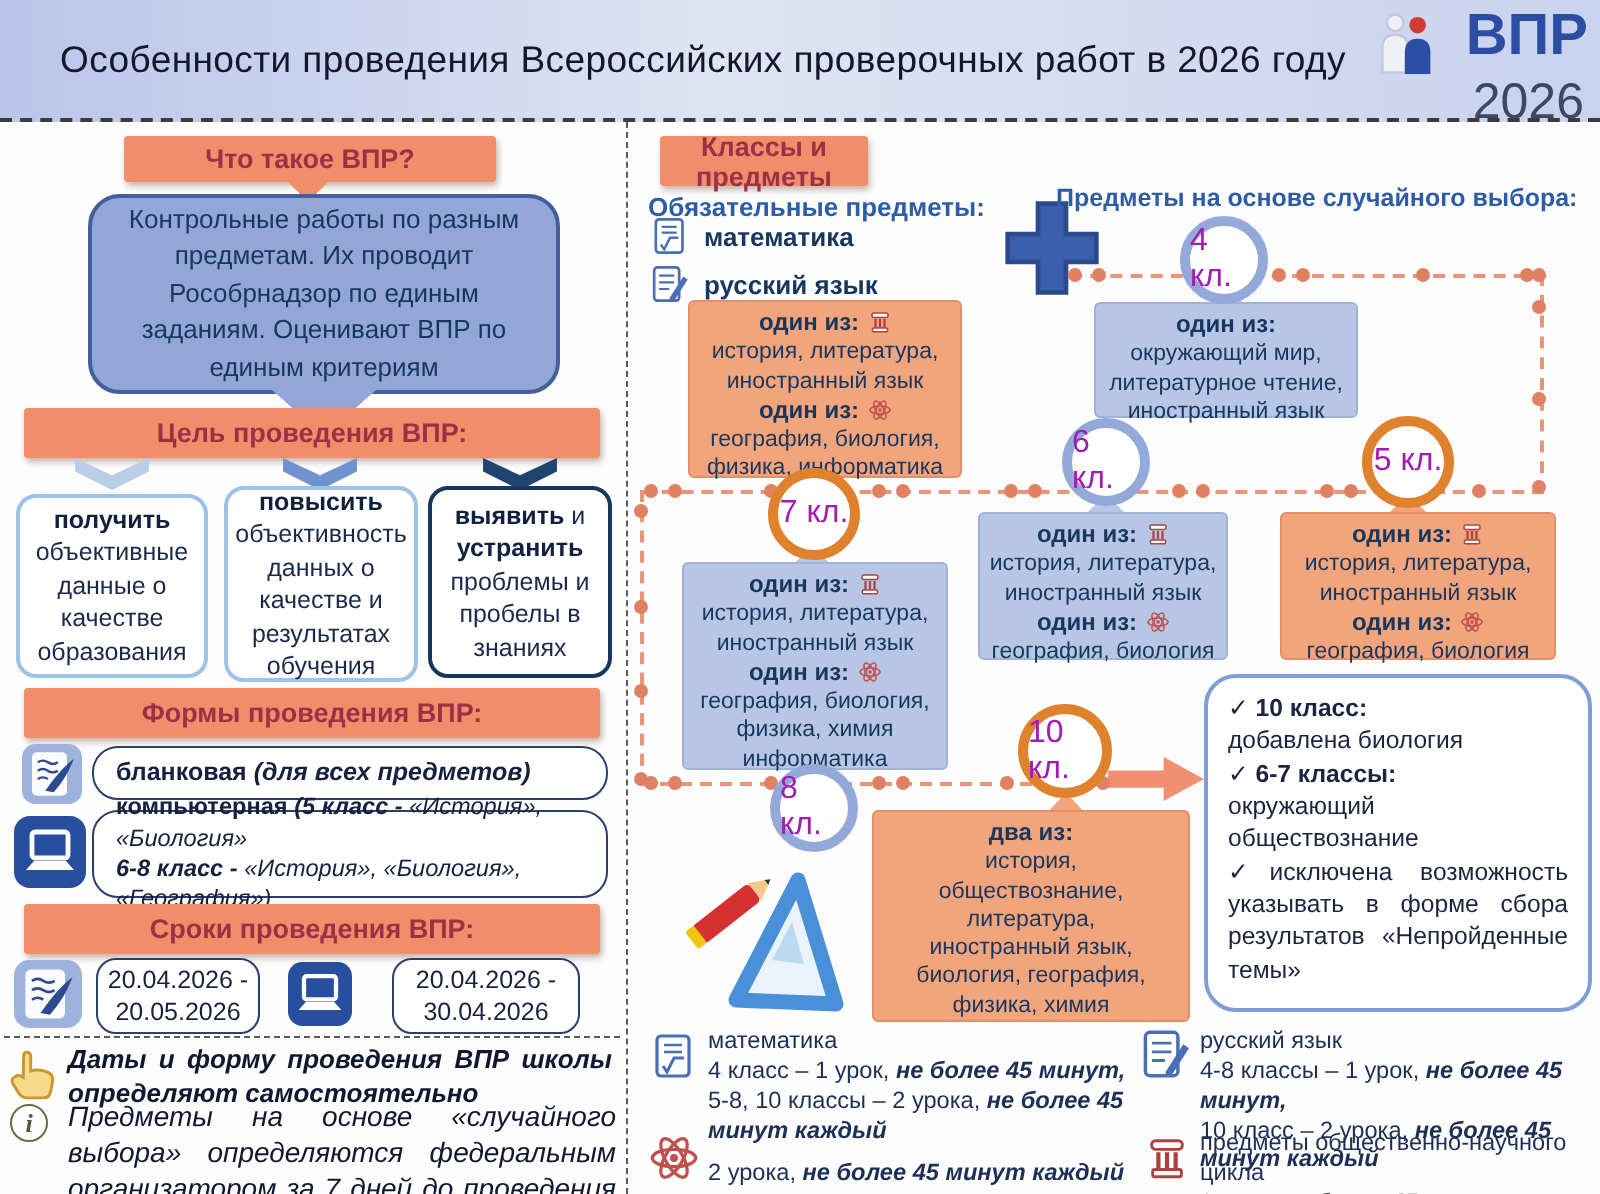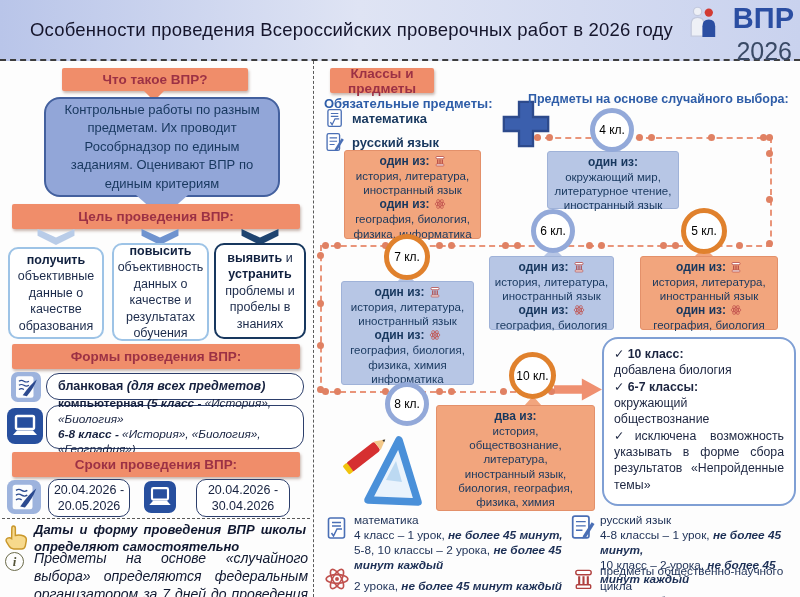--- a/index.html
+++ b/index.html
@@ -27,21 +27,21 @@
   .info-i{width:19px;height:19px;border:1.7px solid #6b6b4a;border-radius:50%;color:#55553a;font-family:"Liberation Serif",serif;font-style:italic;font-weight:bold;display:flex;align-items:center;justify-content:center;font-size:13px;box-sizing:border-box;}
   
   .vdiv{left:313px;top:61px;height:536px;border-left:1.5px dashed #5a5a5a;}
   .hdiv{left:2px;top:518px;width:308px;border-top:1.5px dashed #5a5a5a;}
   
   .rtitle{font-weight:bold;color:#2e5da8;font-size:12.5px;}
   .mlabel{font-weight:bold;color:#17375e;font-size:13px;}
   .hline{border-top:2.5px dashed #e9957a;}
   .vline{border-left:2.5px dashed #e9957a;}
   .dot{position:absolute;width:7px;height:7px;border-radius:50%;background:#e08163;}
-  .cls{background:#fff;border-radius:50%;display:flex;align-items:center;justify-content:center;font-size:12px;color:#000000;box-sizing:border-box;z-index:3;}
+  .cls{background:#fff;border-radius:50%;display:flex;align-items:center;justify-content:center;font-size:16px;color:#a21caf;box-sizing:border-box;z-index:3;}
   .rblue{border:5px solid #93a9d9;}
   .rorange{border:5.5px solid #e0812d;}
   .sbox{border-radius:3px;text-align:center;color:#17375e;font-size:11.5px;line-height:1.24;padding:3px 2px;box-sizing:border-box;z-index:2;}
   .sbox b{font-size:12px;}
   .blue{background:#b7c6e5;border:1px solid #9fb2d8;}
   .orange{background:#f2a57d;border:1px solid #e3906a;}
   .ic{display:inline-block;width:12px;height:12px;vertical-align:-2px;margin-left:4px;}
   .ic svg{width:12px;height:12px;}
   .chbox{left:602px;top:337px;width:194px;height:169px;background:#fff;border:2px solid #7f9fd4;border-radius:16px;box-sizing:border-box;padding:7px 10px 4px 10px;}
   .chtitle{color:#c13a2a;font-weight:bold;font-size:13.5px;}

